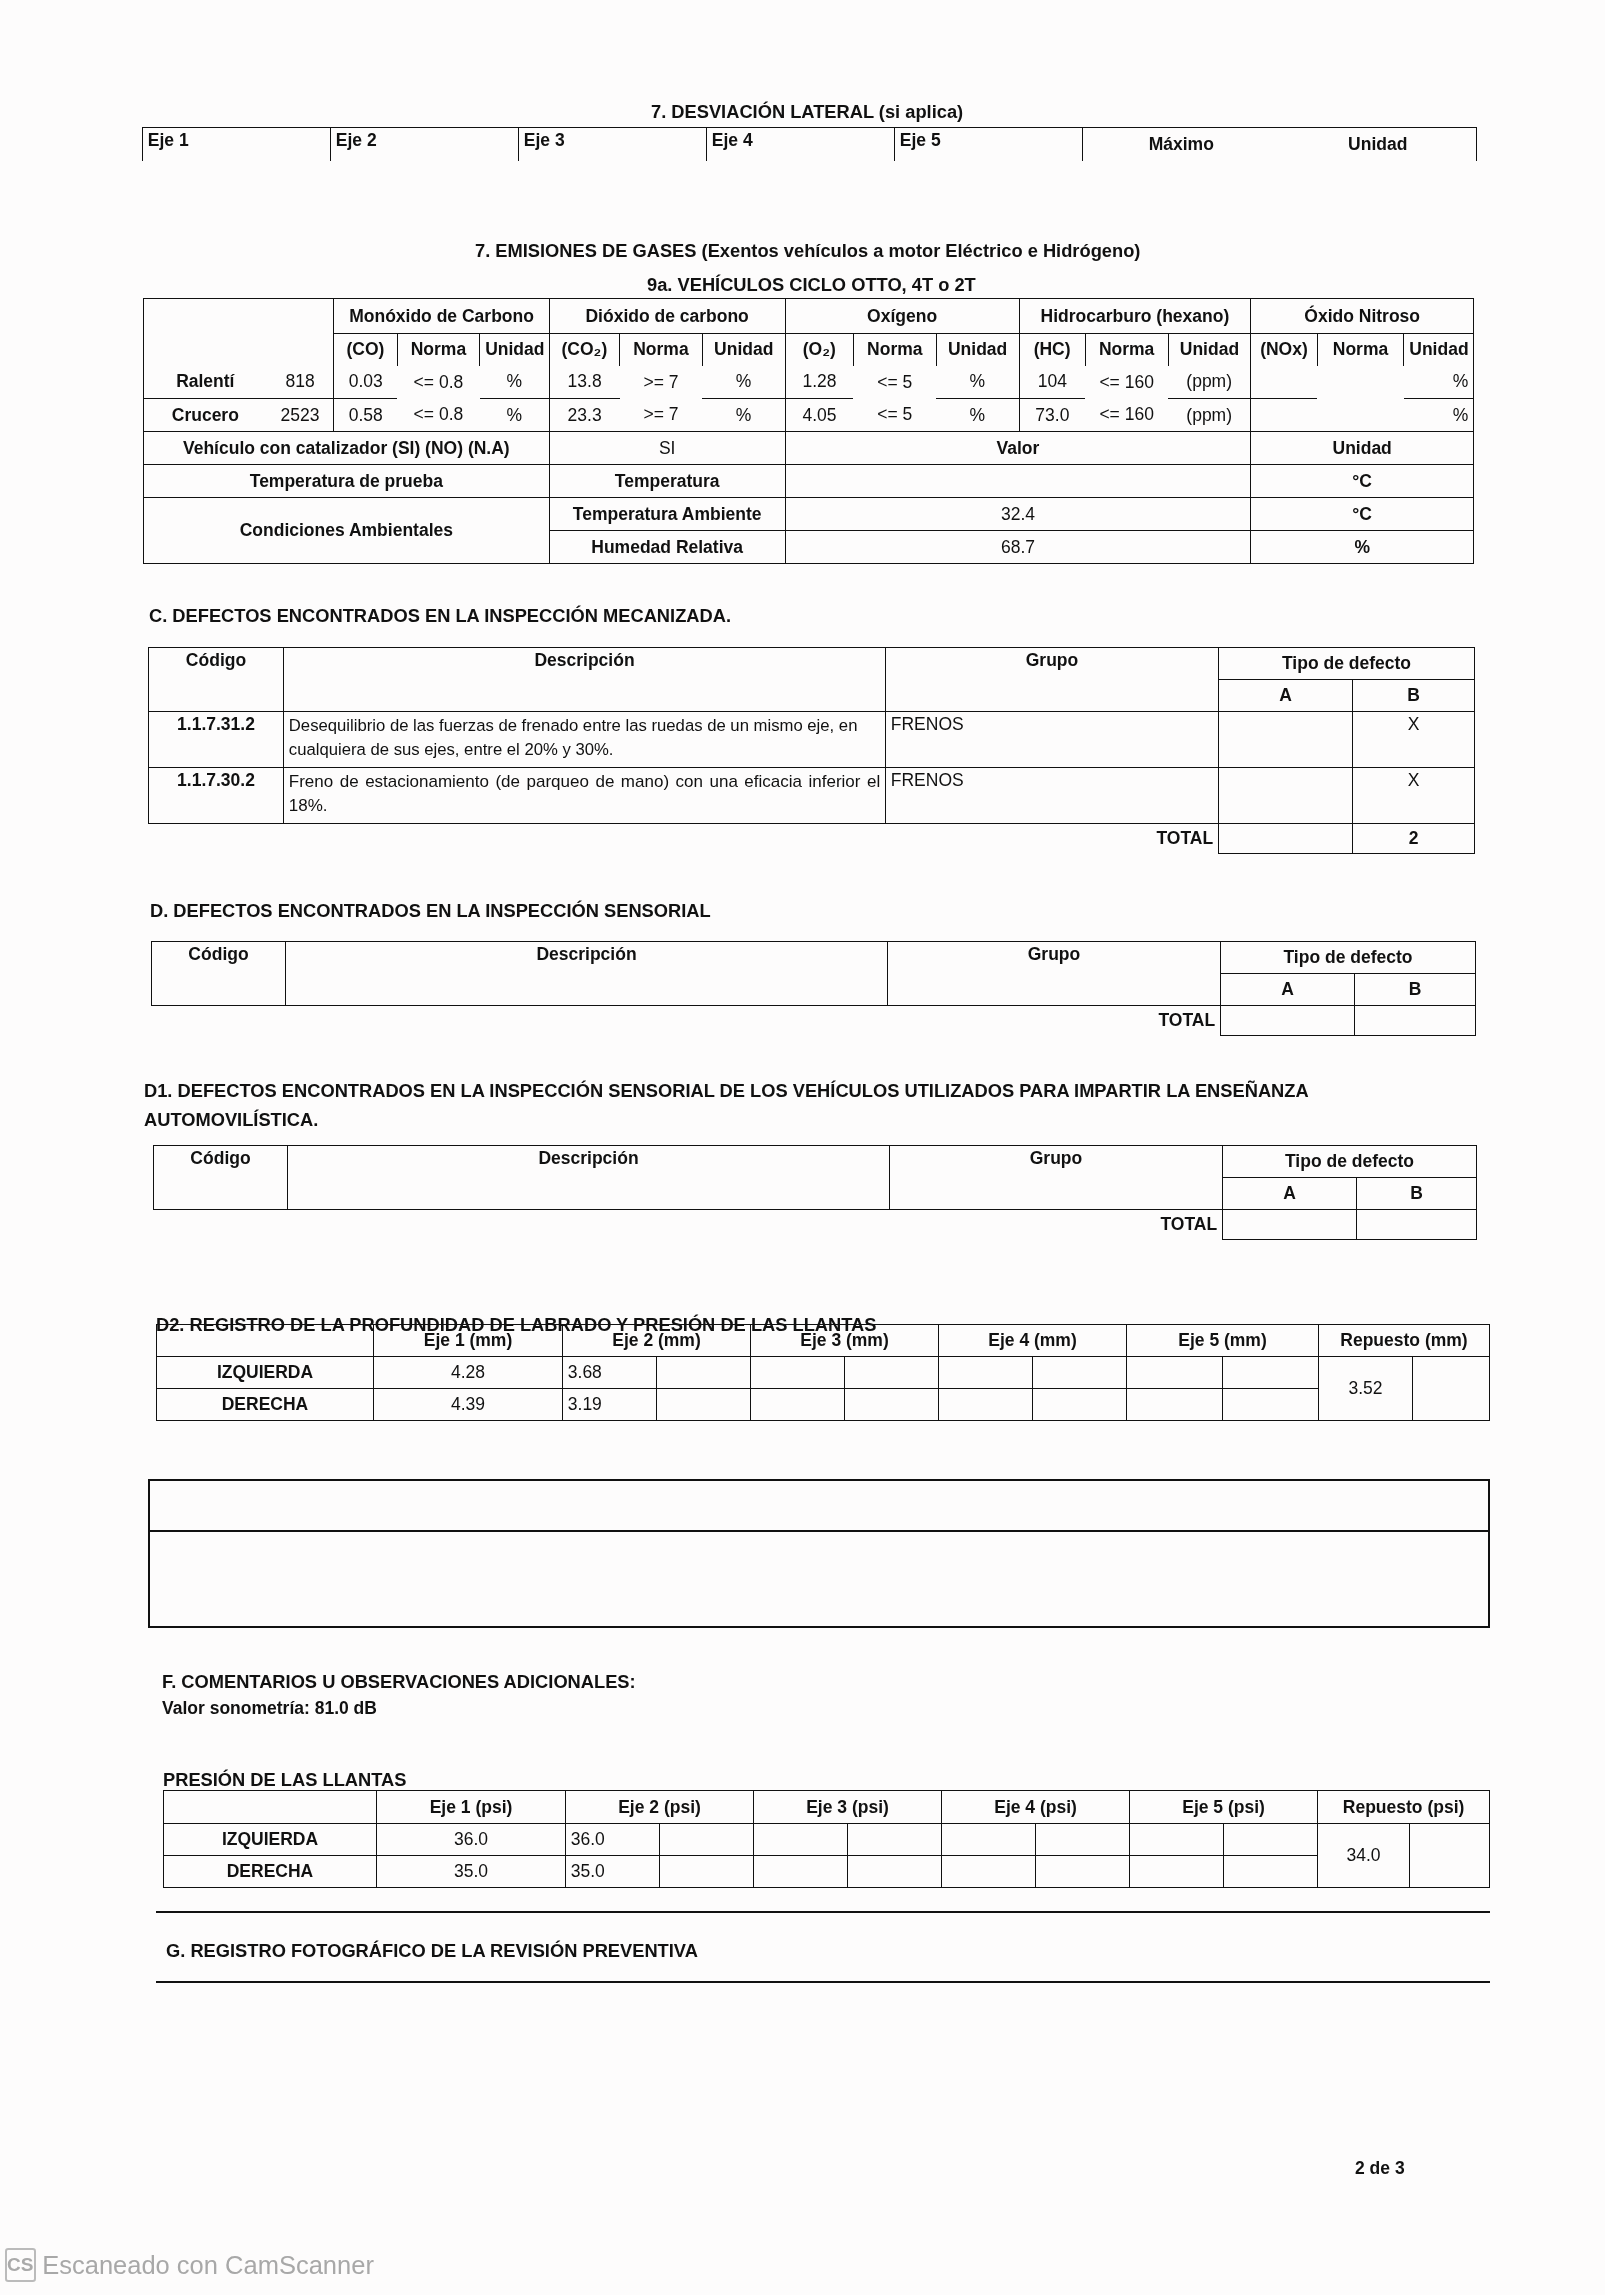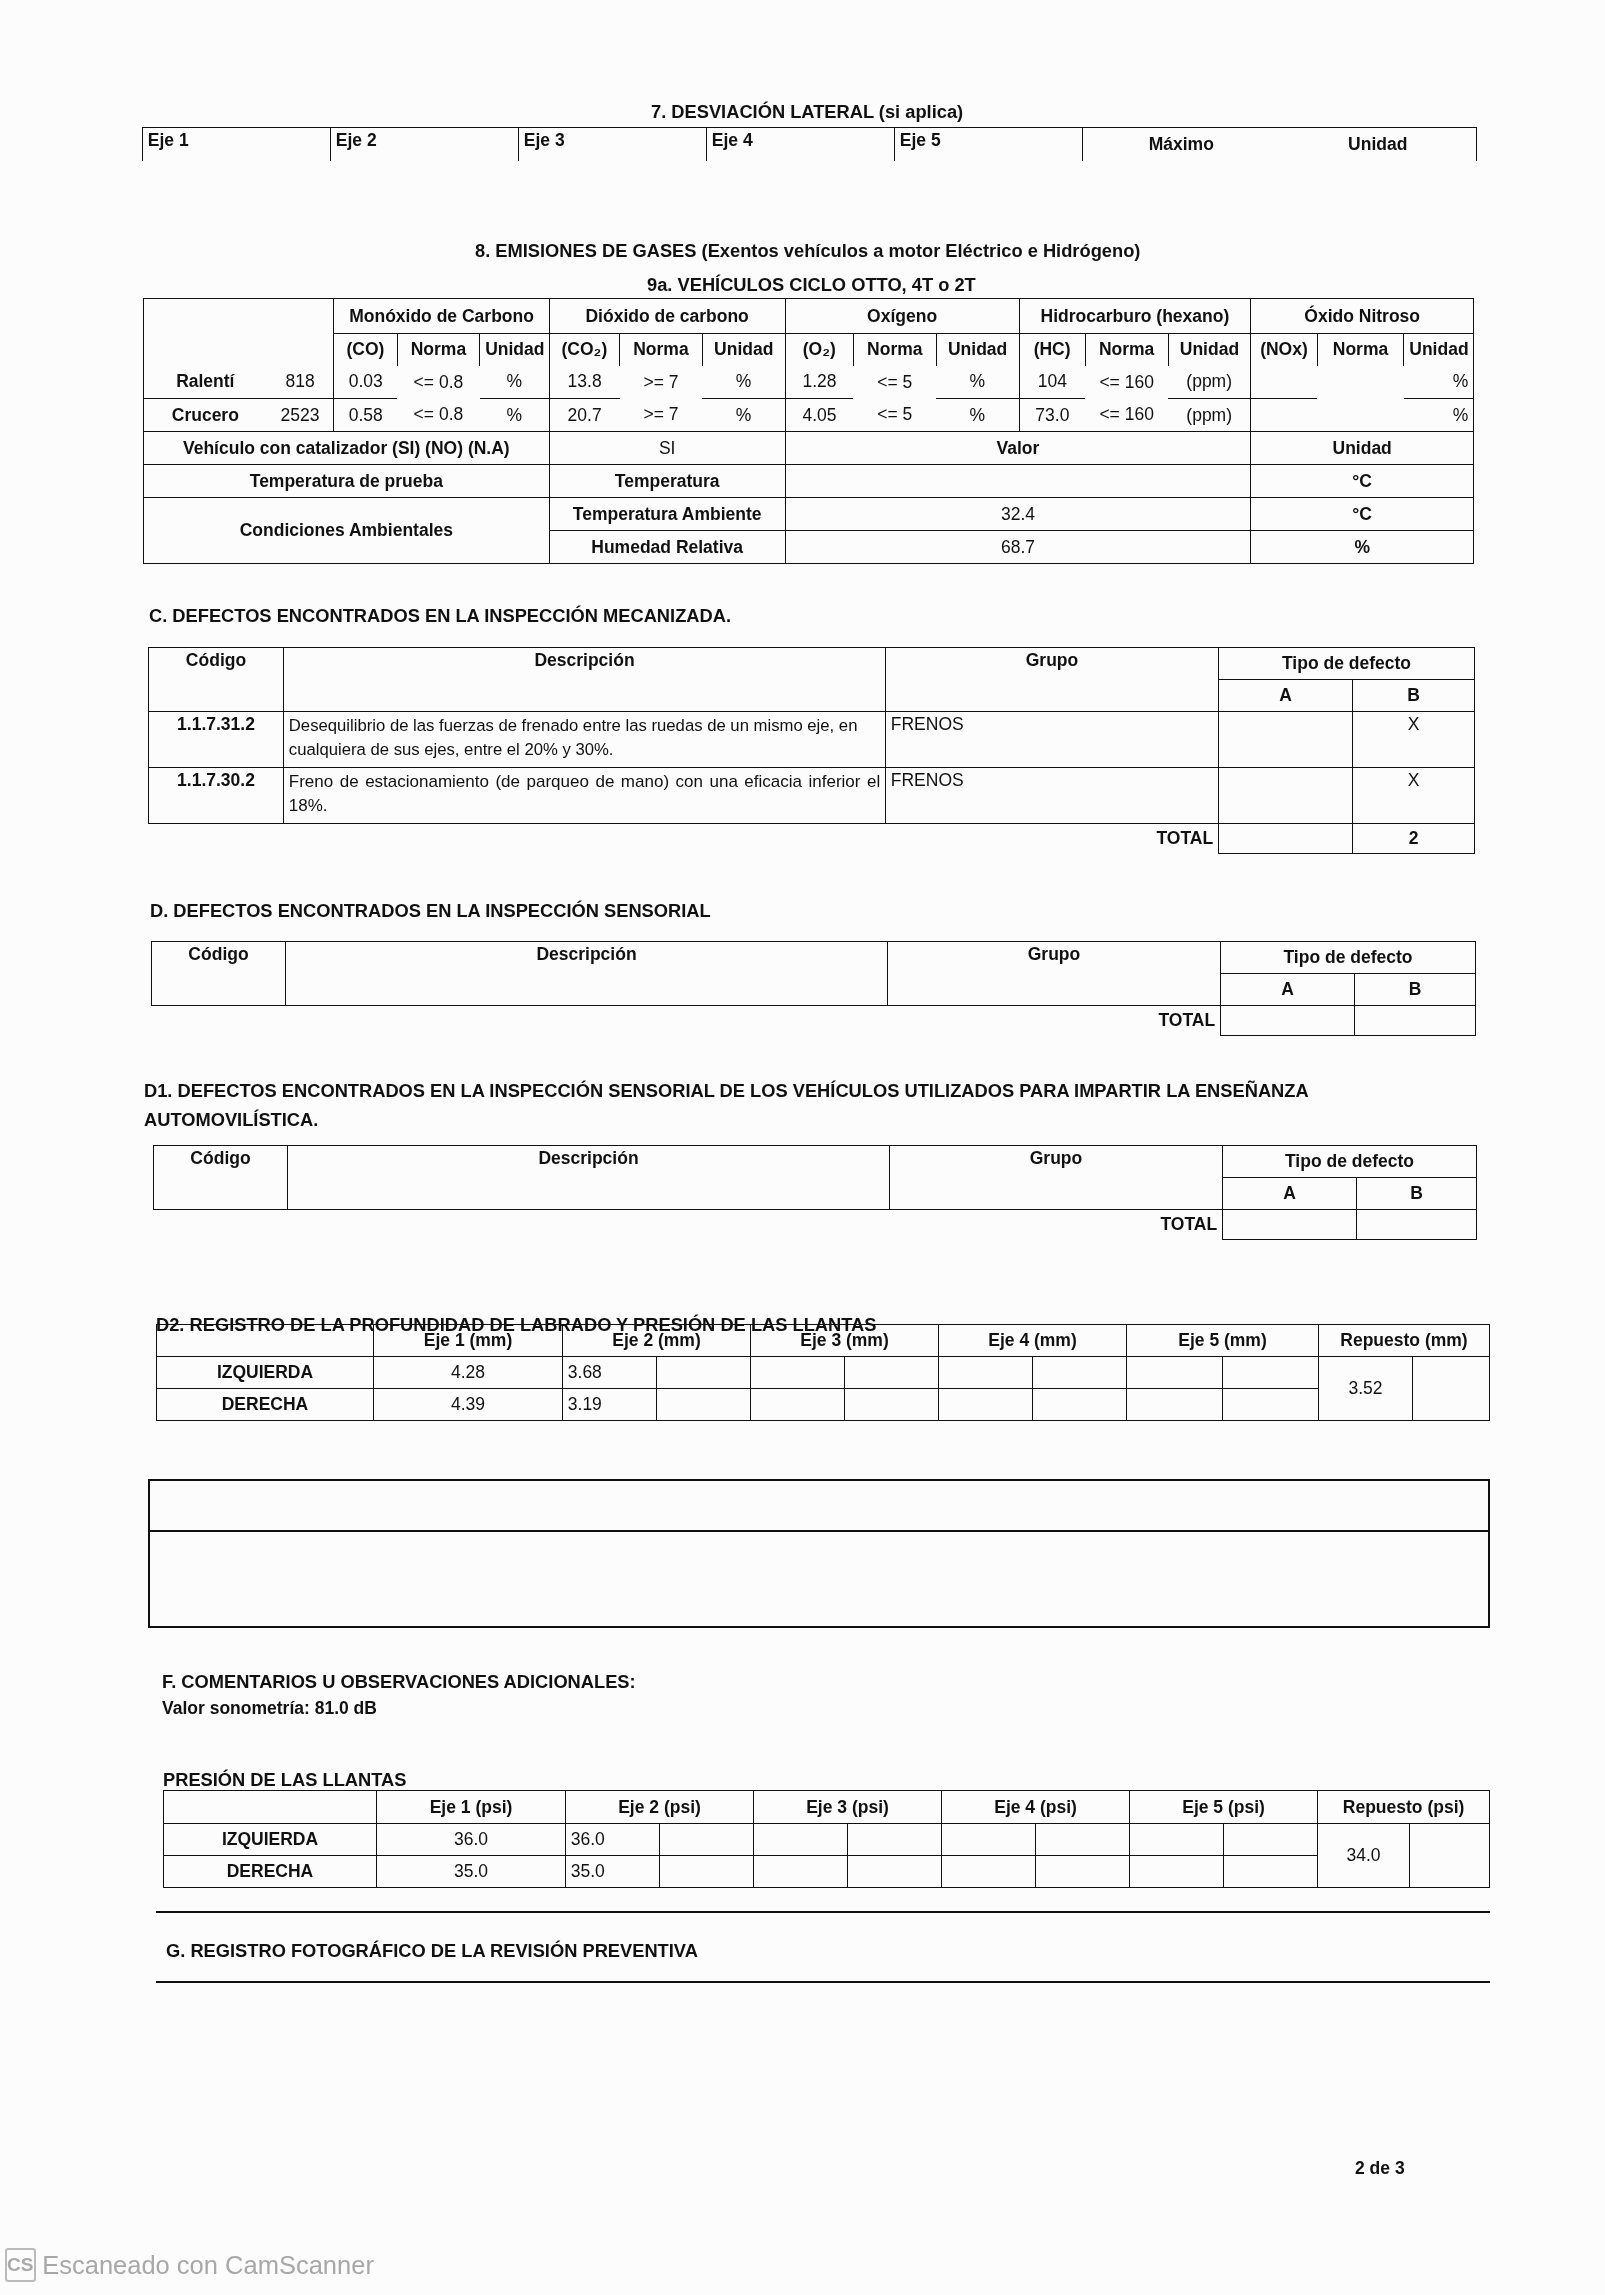--- a/index.html
+++ b/index.html
@@ -41,21 +41,21 @@
     <td class="b l top" style="border-bottom:none">Eje 2</td>
     <td class="b l top" style="border-bottom:none">Eje 3</td>
     <td class="b l top" style="border-bottom:none">Eje 4</td>
     <td class="b l top" style="border-bottom:none">Eje 5</td>
     <td class="b c" style="border-bottom:none;border-right:none">Máximo</td>
     <td class="b c" style="border-bottom:none;border-left:none">Unidad</td>
   </tr>
 </tbody>
   </table>
 
-<div class="abs title" style="left:475px;top:240px;">8. EMISIONES DE GASES (Exentos vehículos a motor Eléctrico e Hidrógeno)</div>
+<div class="abs title" style="left:475px;top:240px;">7. EMISIONES DE GASES (Exentos vehículos a motor Eléctrico e Hidrógeno)</div>
 <div class="abs title" style="left:647px;top:274px;">9a. VEHÍCULOS CICLO OTTO, 4T o 2T</div>
 <table style="left:143px;top:298px;width:1331px;">
   <colgroup>
     <col style="width:119px">
       <col style="width:65px">
     <col style="width:61px">
       <col style="width:80px">
       <col style="width:67px">
     <col style="width:68px">
       <col style="width:80px">
@@ -114,21 +114,21 @@
     <td class="c" style="border-top:none;border-right:none"></td>
     <td class="c" style="border:none"></td>
     <td class="r" style="border-top:none;border-left:none">%</td>
   </tr>
   <tr style="height:33px">
     <td class="b c" style="border-right:none">Crucero</td>
     <td class="c" style="border-top:none;border-left:none">2523</td>
     <td class="c" style="border-top:none;border-right:none">0.58</td>
     <td class="c" style="border-top:none;border-left:none;border-right:none">&lt;= 0.8</td>
     <td class="c" style="border-top:none;border-left:none">%</td>
-    <td class="c" style="border-top:none;border-right:none">20.7</td>
+    <td class="c" style="border-top:none;border-right:none">23.3</td>
     <td class="c" style="border-top:none;border-left:none;border-right:none">&gt;= 7</td>
     <td class="c" style="border-top:none;border-left:none">%</td>
     <td class="c" style="border-top:none;border-right:none">4.05</td>
     <td class="c" style="border-top:none;border-left:none;border-right:none">&lt;= 5</td>
     <td class="c" style="border-top:none;border-left:none">%</td>
     <td class="c" style="border-top:none;border-right:none">73.0</td>
     <td class="c" style="border-top:none;border-left:none;border-right:none">&lt;= 160</td>
     <td class="c" style="border-top:none;border-left:none">(ppm)</td>
     <td class="c" style="border-top:none;border-right:none"></td>
     <td class="c" style="border-top:none;border-left:none;border-right:none"></td>

